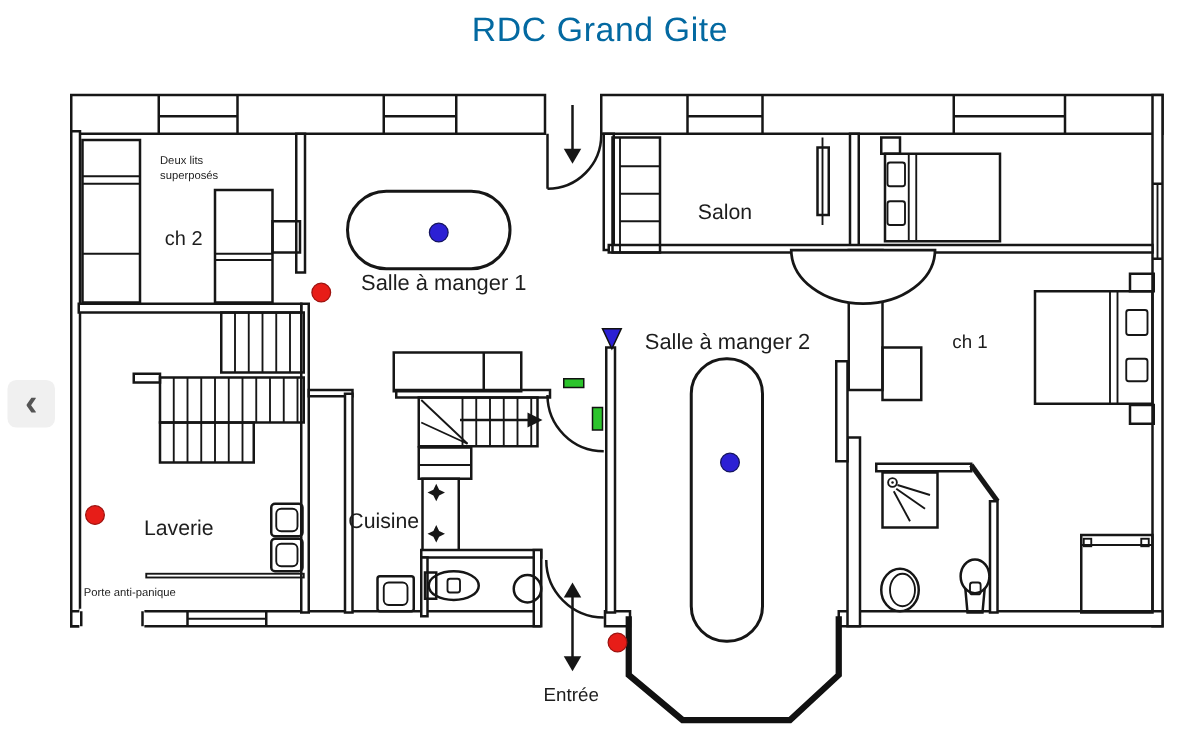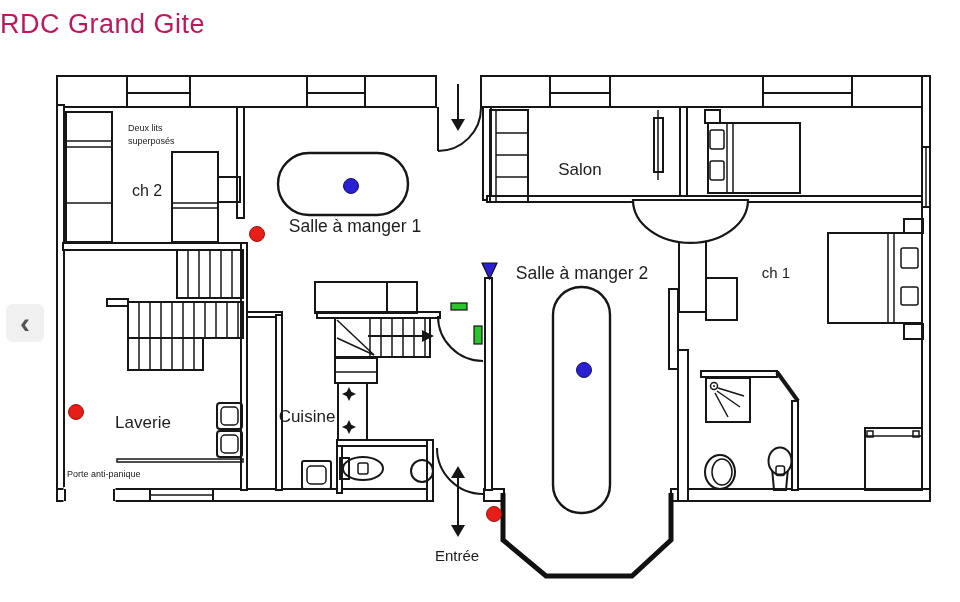--- a/index.html
+++ b/index.html
@@ -1,17 +1,17 @@
 <!DOCTYPE html>
 <html><head>
 <meta charset="utf-8">
 <style>
   html,body{margin:0;padding:0;background:#fff;width:960px;height:602px;overflow:hidden;position:relative;}
   .stage{position:relative;width:960px;height:602px;background:#fff;font-family:"Liberation Sans",sans-serif;}
-  .title{position:absolute;top:9px;left:0;width:100%;font-size:27px;color:#be185d;letter-spacing:.5px;}
+  .title{position:absolute;top:9px;left:0;width:100%;text-align:center;font-size:27px;color:#0369a1;letter-spacing:.5px;}
   .nav-back{position:absolute;left:6px;top:304px;width:38px;height:38px;background:#f0f0f0;border:none;border-radius:7px;
             color:#555;font-size:30px;font-weight:bold;line-height:34px;text-align:center;cursor:pointer;padding:0;
             font-family:"Liberation Sans",sans-serif;}
   svg{position:absolute;left:0;top:0;}
   .w{fill:#fff;stroke:#161616;stroke-width:2;}
   .f{fill:none;stroke:#161616;stroke-width:2;}
   .l{fill:none;stroke:#161616;stroke-width:2;}
   .l15{fill:none;stroke:#161616;stroke-width:1.5;}
   .thick{fill:none;stroke:#111;stroke-width:5;}
   .tbl{fill:#fff;stroke:#161616;stroke-width:2.4;}

